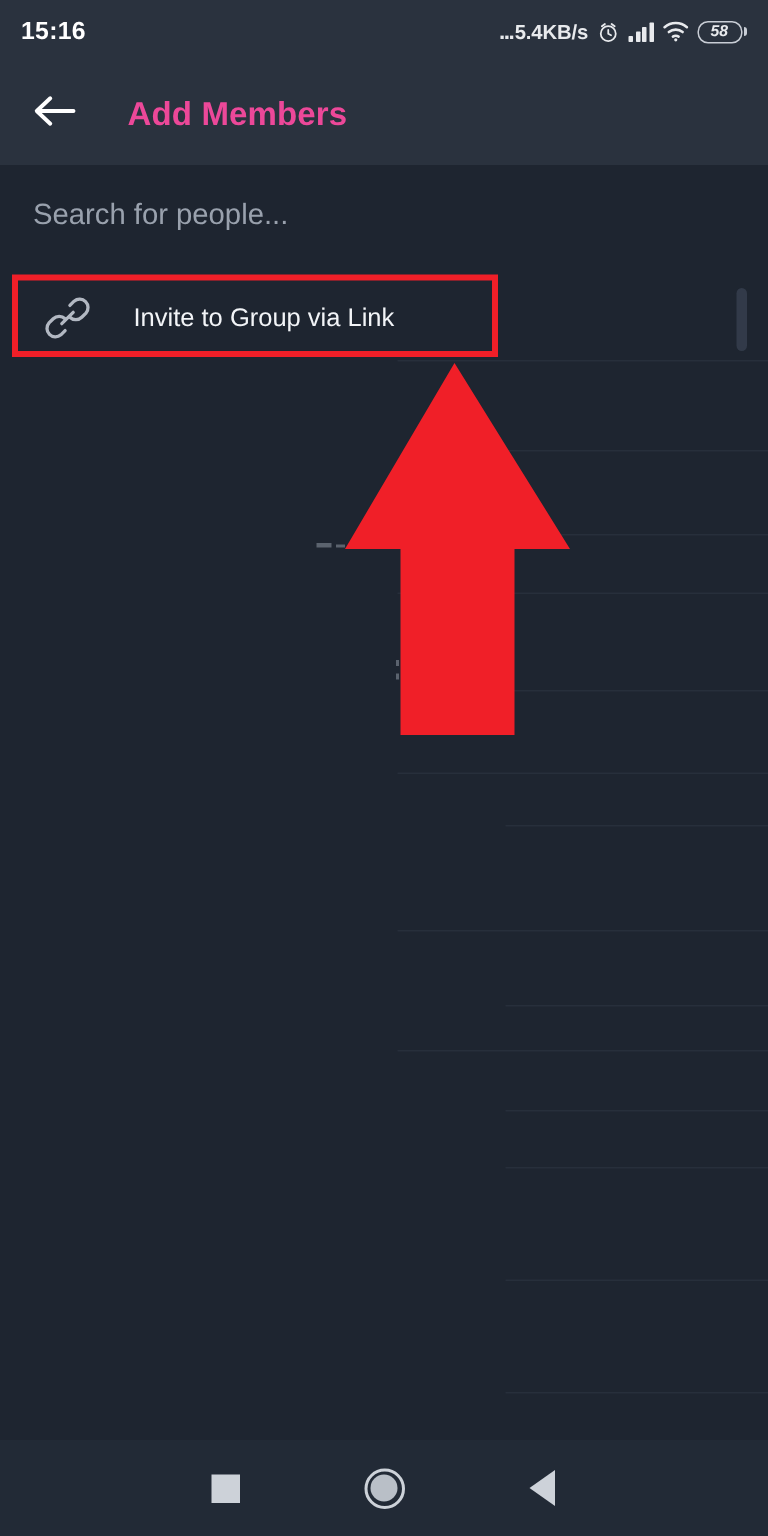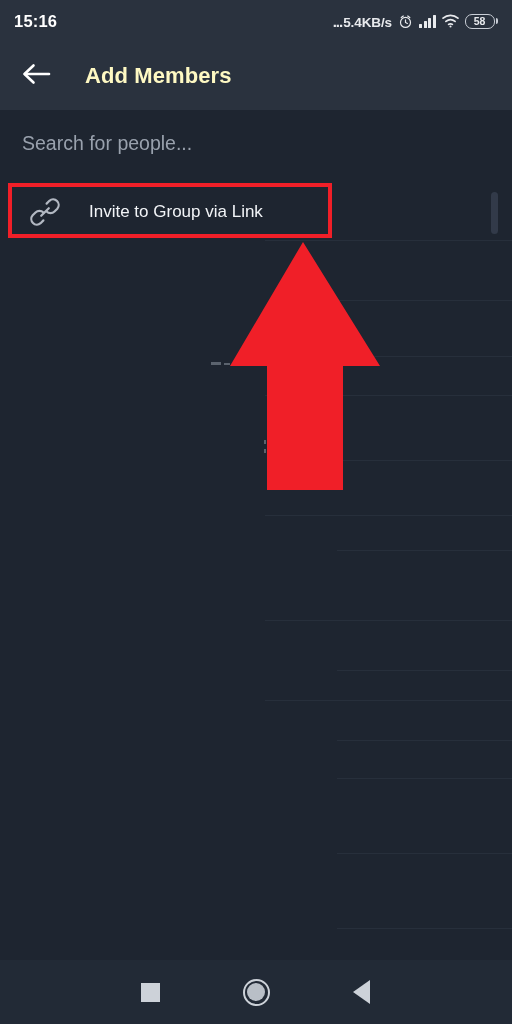--- a/index.html
+++ b/index.html
@@ -42,21 +42,21 @@
   
   .bars { display:flex; align-items:flex-end; gap:1.5px; height:14px; }
   .bars i { display:block; width:3px; background:#e8eaed; border-radius:0.5px; }
   .bars i:nth-child(1){ height:4px; }
   .bars i:nth-child(2){ height:7px; }
   .bars i:nth-child(3){ height:10px; }
   .bars i:nth-child(4){ height:13px; }
 
   
   .battery {
-    display:flex; align-items:center;
+    display:flex; align-items:center;font-style:italic;
   }
   .battery-body {
     border:1.5px solid #c9ced6;
     border-radius:7px;
     height:15px; min-width:30px;
     display:flex; align-items:center; justify-content:center;
     padding:0 4px;
   }
   .battery-level {
     color:#e8eaed; font-size:10.5px; font-weight:bold; line-height:1;
@@ -73,21 +73,21 @@
     background:#2a323e;
     display:flex; align-items:center;
   }
   .back-btn {
     width:56px; height:56px;
     margin-left:8px;
     display:flex; align-items:center; justify-content:center;
     cursor:pointer;
   }
   .appbar-title {
-    color:#fef9c3;
+    color:#ec4899;
     font-size:22px; font-weight:bold;
     margin-left:21px;
     letter-spacing:0.1px;
   }
 
   
   .search-row {
     position:absolute; left:0; top:110px;
     width:512px; height:66px;
     display:flex; align-items:center;

